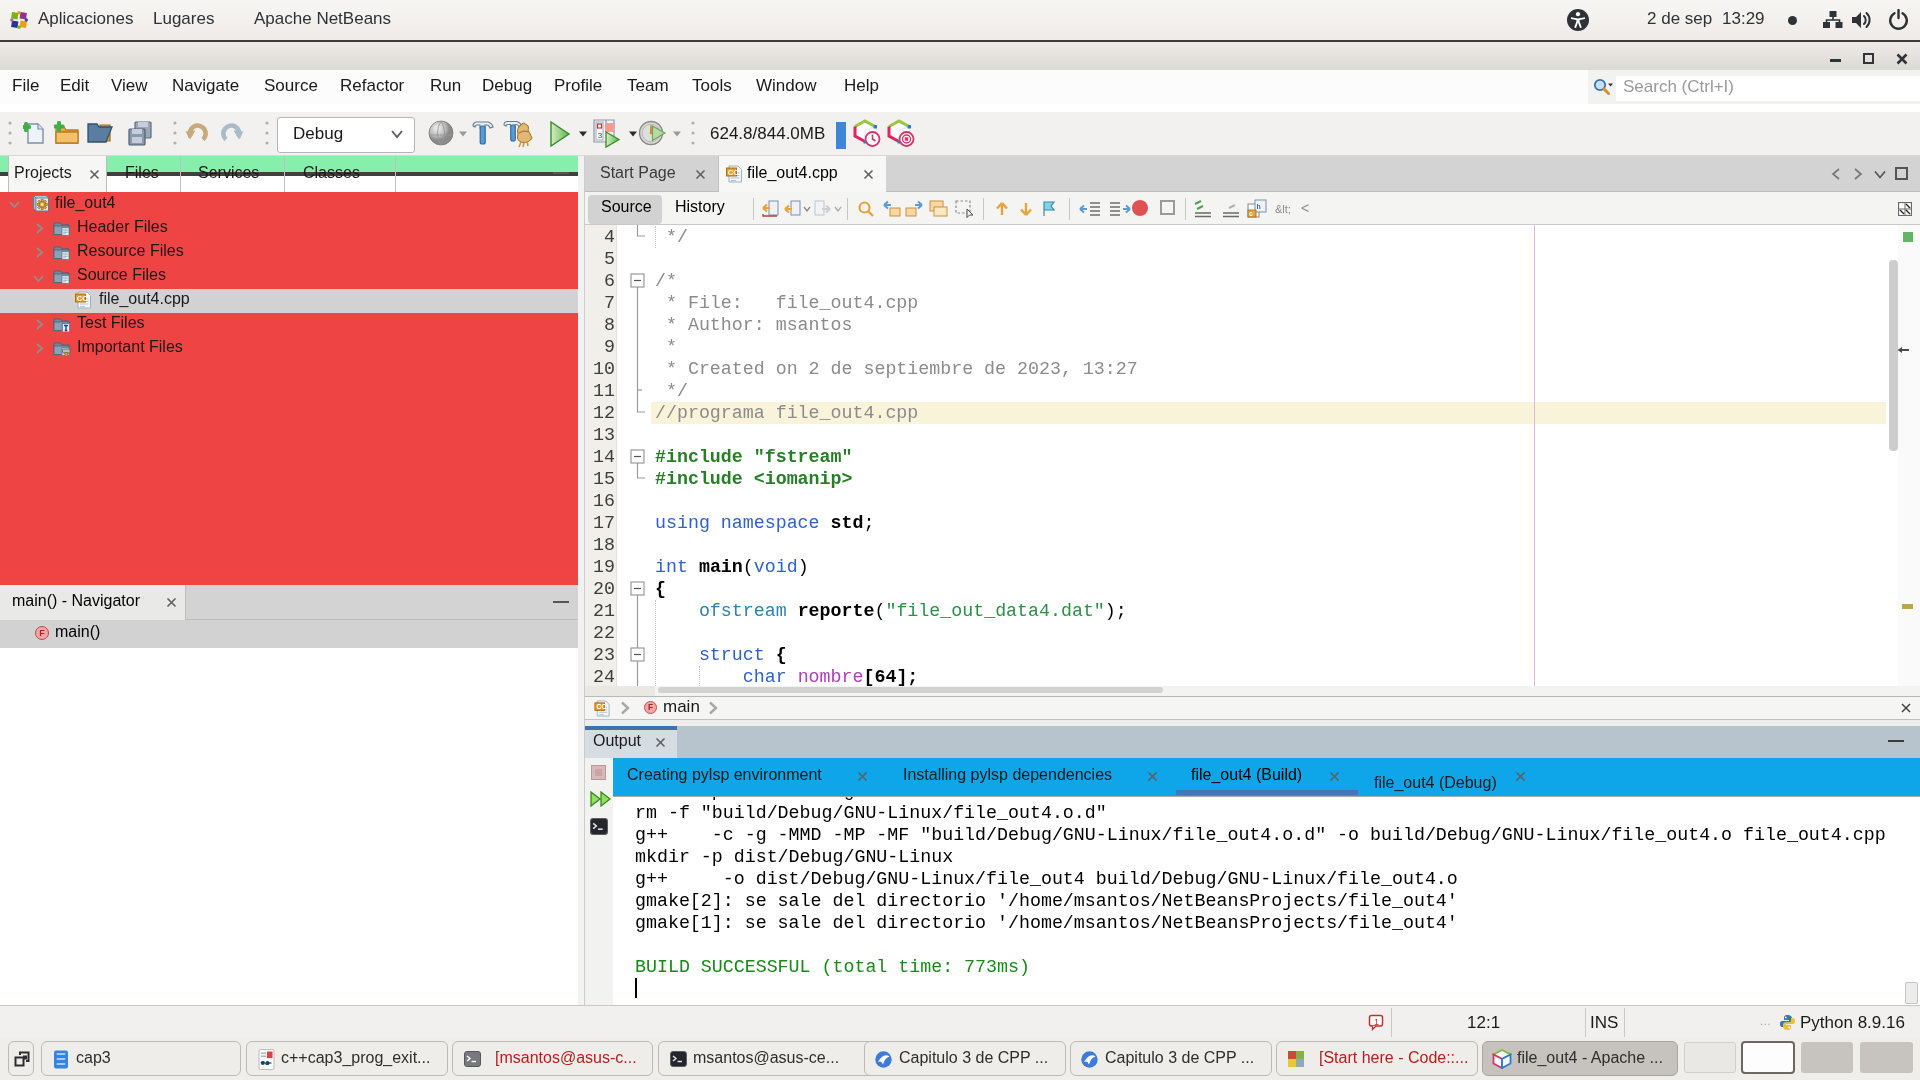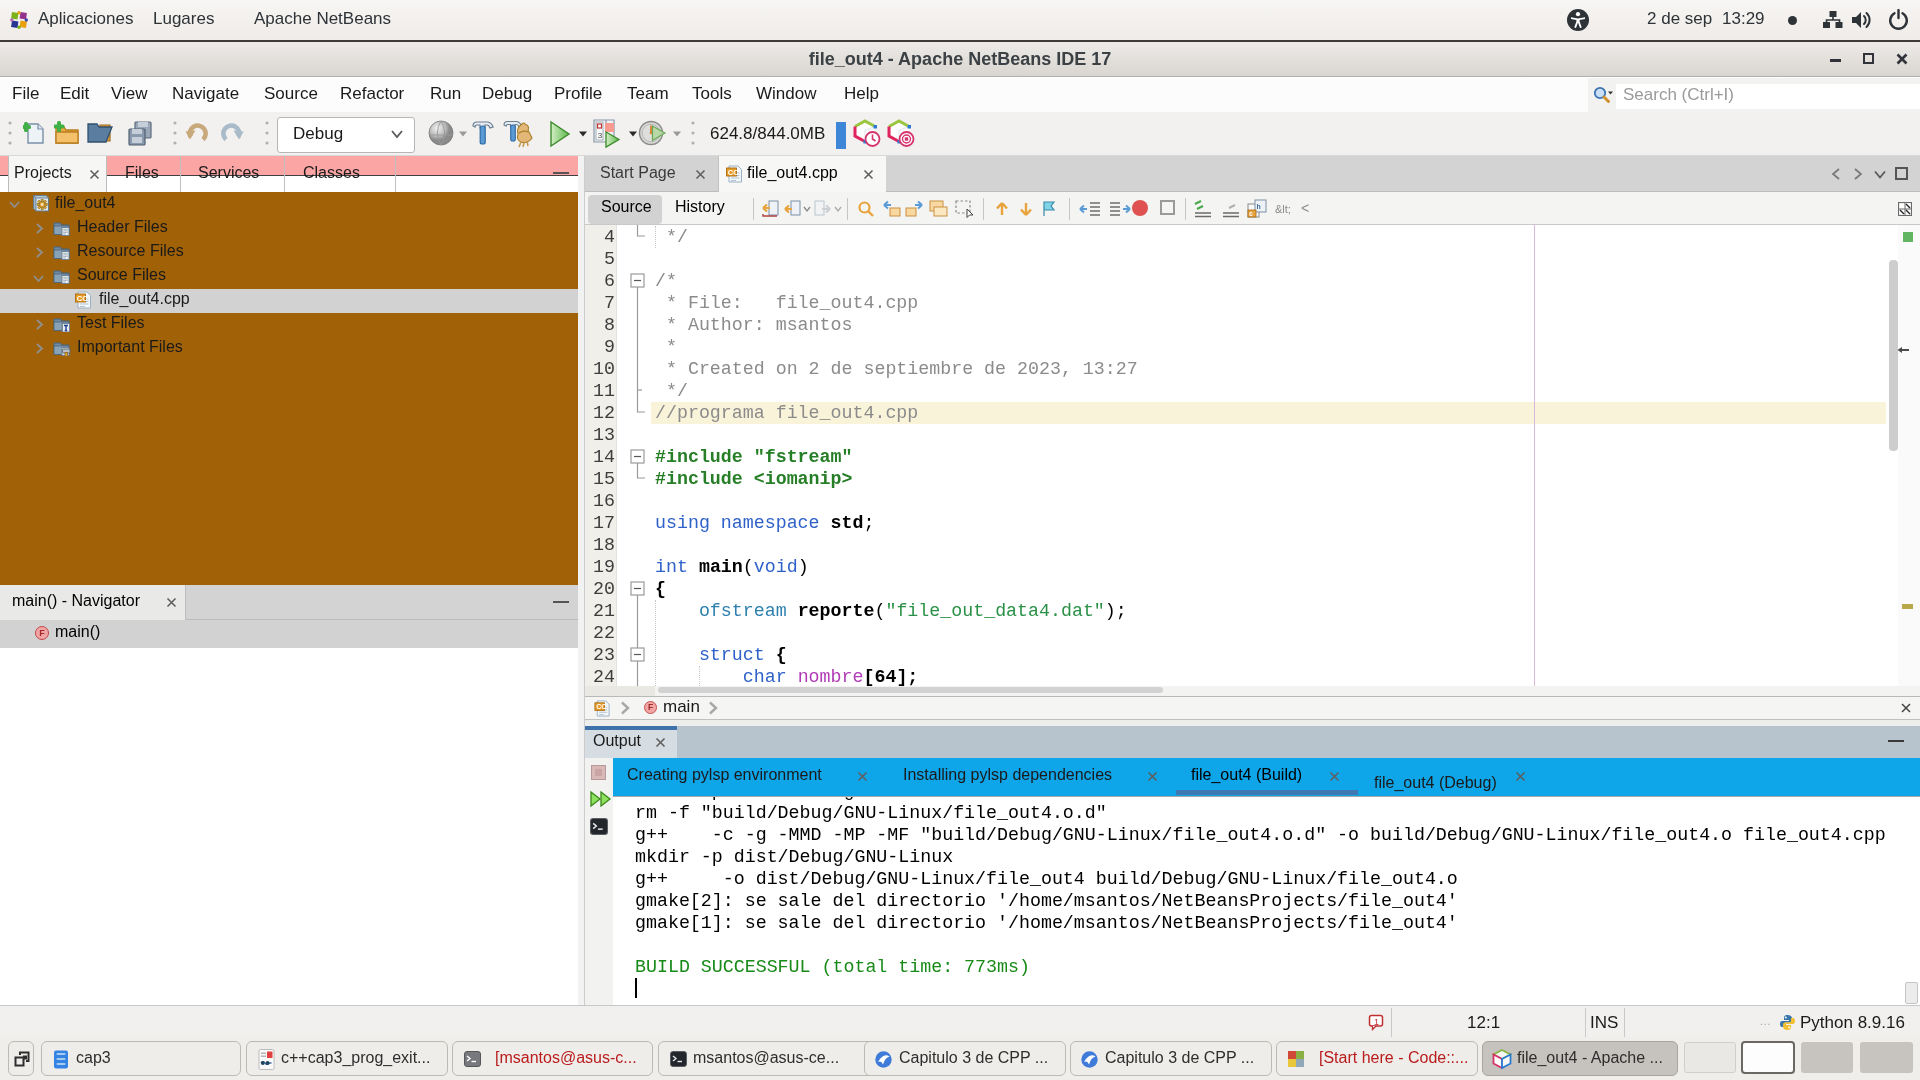--- a/index.html
+++ b/index.html
@@ -13,29 +13,29 @@
 #topbar .t { position:absolute; top:9px; }
 #winborder { left:0; top:40px; width:1920px; height:2px; background:#3e3b38; }
 
 
 #titlebar { left:0; top:42px; width:1920px; height:35px;
   background:linear-gradient(#edebe8,#d9d5d0); border-bottom:1px solid #b4b0ab; }
 #titlebar .title { position:absolute; left:0; right:0; top:7px; text-align:center;
   font-weight:bold; font-size:18px; color:#3b4145; }
 
 
-#menubar { left:0; top:78px; width:1852px; height:34px; background:#fcfcfc; font-size:17px; color:#1a1a1a; }
+#menubar { left:0; top:70px; width:1852px; height:34px; background:#fcfcfc; font-size:17px; color:#1a1a1a; }
 #menubar .m { position:absolute; top:6px; }
 
 
 #toolbar { left:0; top:112px; width:1920px; height:44px; background:#f2f1f0; border-bottom:1px solid #d8d8d8; }
 
 
-#ltabrow { left:0; top:156px; width:578px; height:20px; background:#fca5a5; border-bottom:1px solid #404040; font-size:16px; color:#1a1a1a; }
-#ltree { left:0; top:192px; width:578px; height:393px; background:#a16207; font-size:16px; color:#1a1a1a; }
+#ltabrow { left:0; top:156px; width:578px; height:20px; background:#86efac; border-bottom:4px solid #404040; font-size:16px; color:#1a1a1a; }
+#ltree { left:0; top:192px; width:578px; height:393px; background:#ef4444; font-size:16px; color:#1a1a1a; }
 #navtabrow { left:0; top:585px; width:578px; height:35px; background:#d3d3d3; border-bottom:1px solid #bdbdbd; font-size:16px; }
 #navarea { left:0; top:620px; width:578px; height:385px; background:#fff; font-size:16px; }
 #splitter { left:578px; top:156px; width:7px; height:849px; background:#f2f2f2; border-right:1px solid #cccccc; }
 
 
 #etabrow { left:585px; top:156px; width:1335px; height:36px; background:#d3d3d3; border-bottom:1px solid #bdbdbd; font-size:16px; }
 #etoolbar { left:585px; top:192px; width:1335px; height:33px; background:#f4f4f3; border-bottom:1px solid #c9c9c9; font-size:16px; }
 
 
 #codearea { left:585px; top:225px; width:1335px; height:461px; background:#fff; overflow:hidden; }
@@ -146,21 +146,20 @@
     <path d="M1 7 H5 L10 2 V18 L5 13 H1 Z" fill="#2d3337"></path>
     <path d="M13 6 A5.5 5.5 0 0 1 13 14 M15.5 3 A9.5 9.5 0 0 1 15.5 17" stroke="#2d3337" stroke-width="2" fill="none" stroke-linecap="round"></path>
   </svg>
   <svg class="abs" style="left:1888px;top:9px" width="21" height="21" viewBox="0 0 21 21">
     <path d="M6.5 4.2 A8.3 8.3 0 1 0 14.5 4.2" stroke="#2d3337" stroke-width="2.4" fill="none" stroke-linecap="round"></path>
     <line x1="10.5" y1="1" x2="10.5" y2="9" stroke="#2d3337" stroke-width="2.4" stroke-linecap="round"></line>
   </svg>
 </div>
 <div class="abs" id="winborder"></div>
 <div class="abs" id="titlebar">
-    <div class="title">file_out4 - Apache NetBeans IDE 17</div>
   <span class="abs" style="left:1830px;top:17px;width:11px;height:3px;background:#30343a"></span>
   <span class="abs" style="left:1863px;top:11px;width:11px;height:11px;border:2.5px solid #30343a"></span>
   <svg class="abs" style="left:1896px;top:11px" width="12" height="12" viewBox="0 0 12 12">
     <path d="M1.5 1.5 L10.5 10.5 M10.5 1.5 L1.5 10.5" stroke="#30343a" stroke-width="2.6"></path>
   </svg>
 </div>
 <div class="abs" id="menubar">
   <span class="m" style="left:12px">File</span>
   <span class="m" style="left:60px">Edit</span>
   <span class="m" style="left:111px">View</span>

